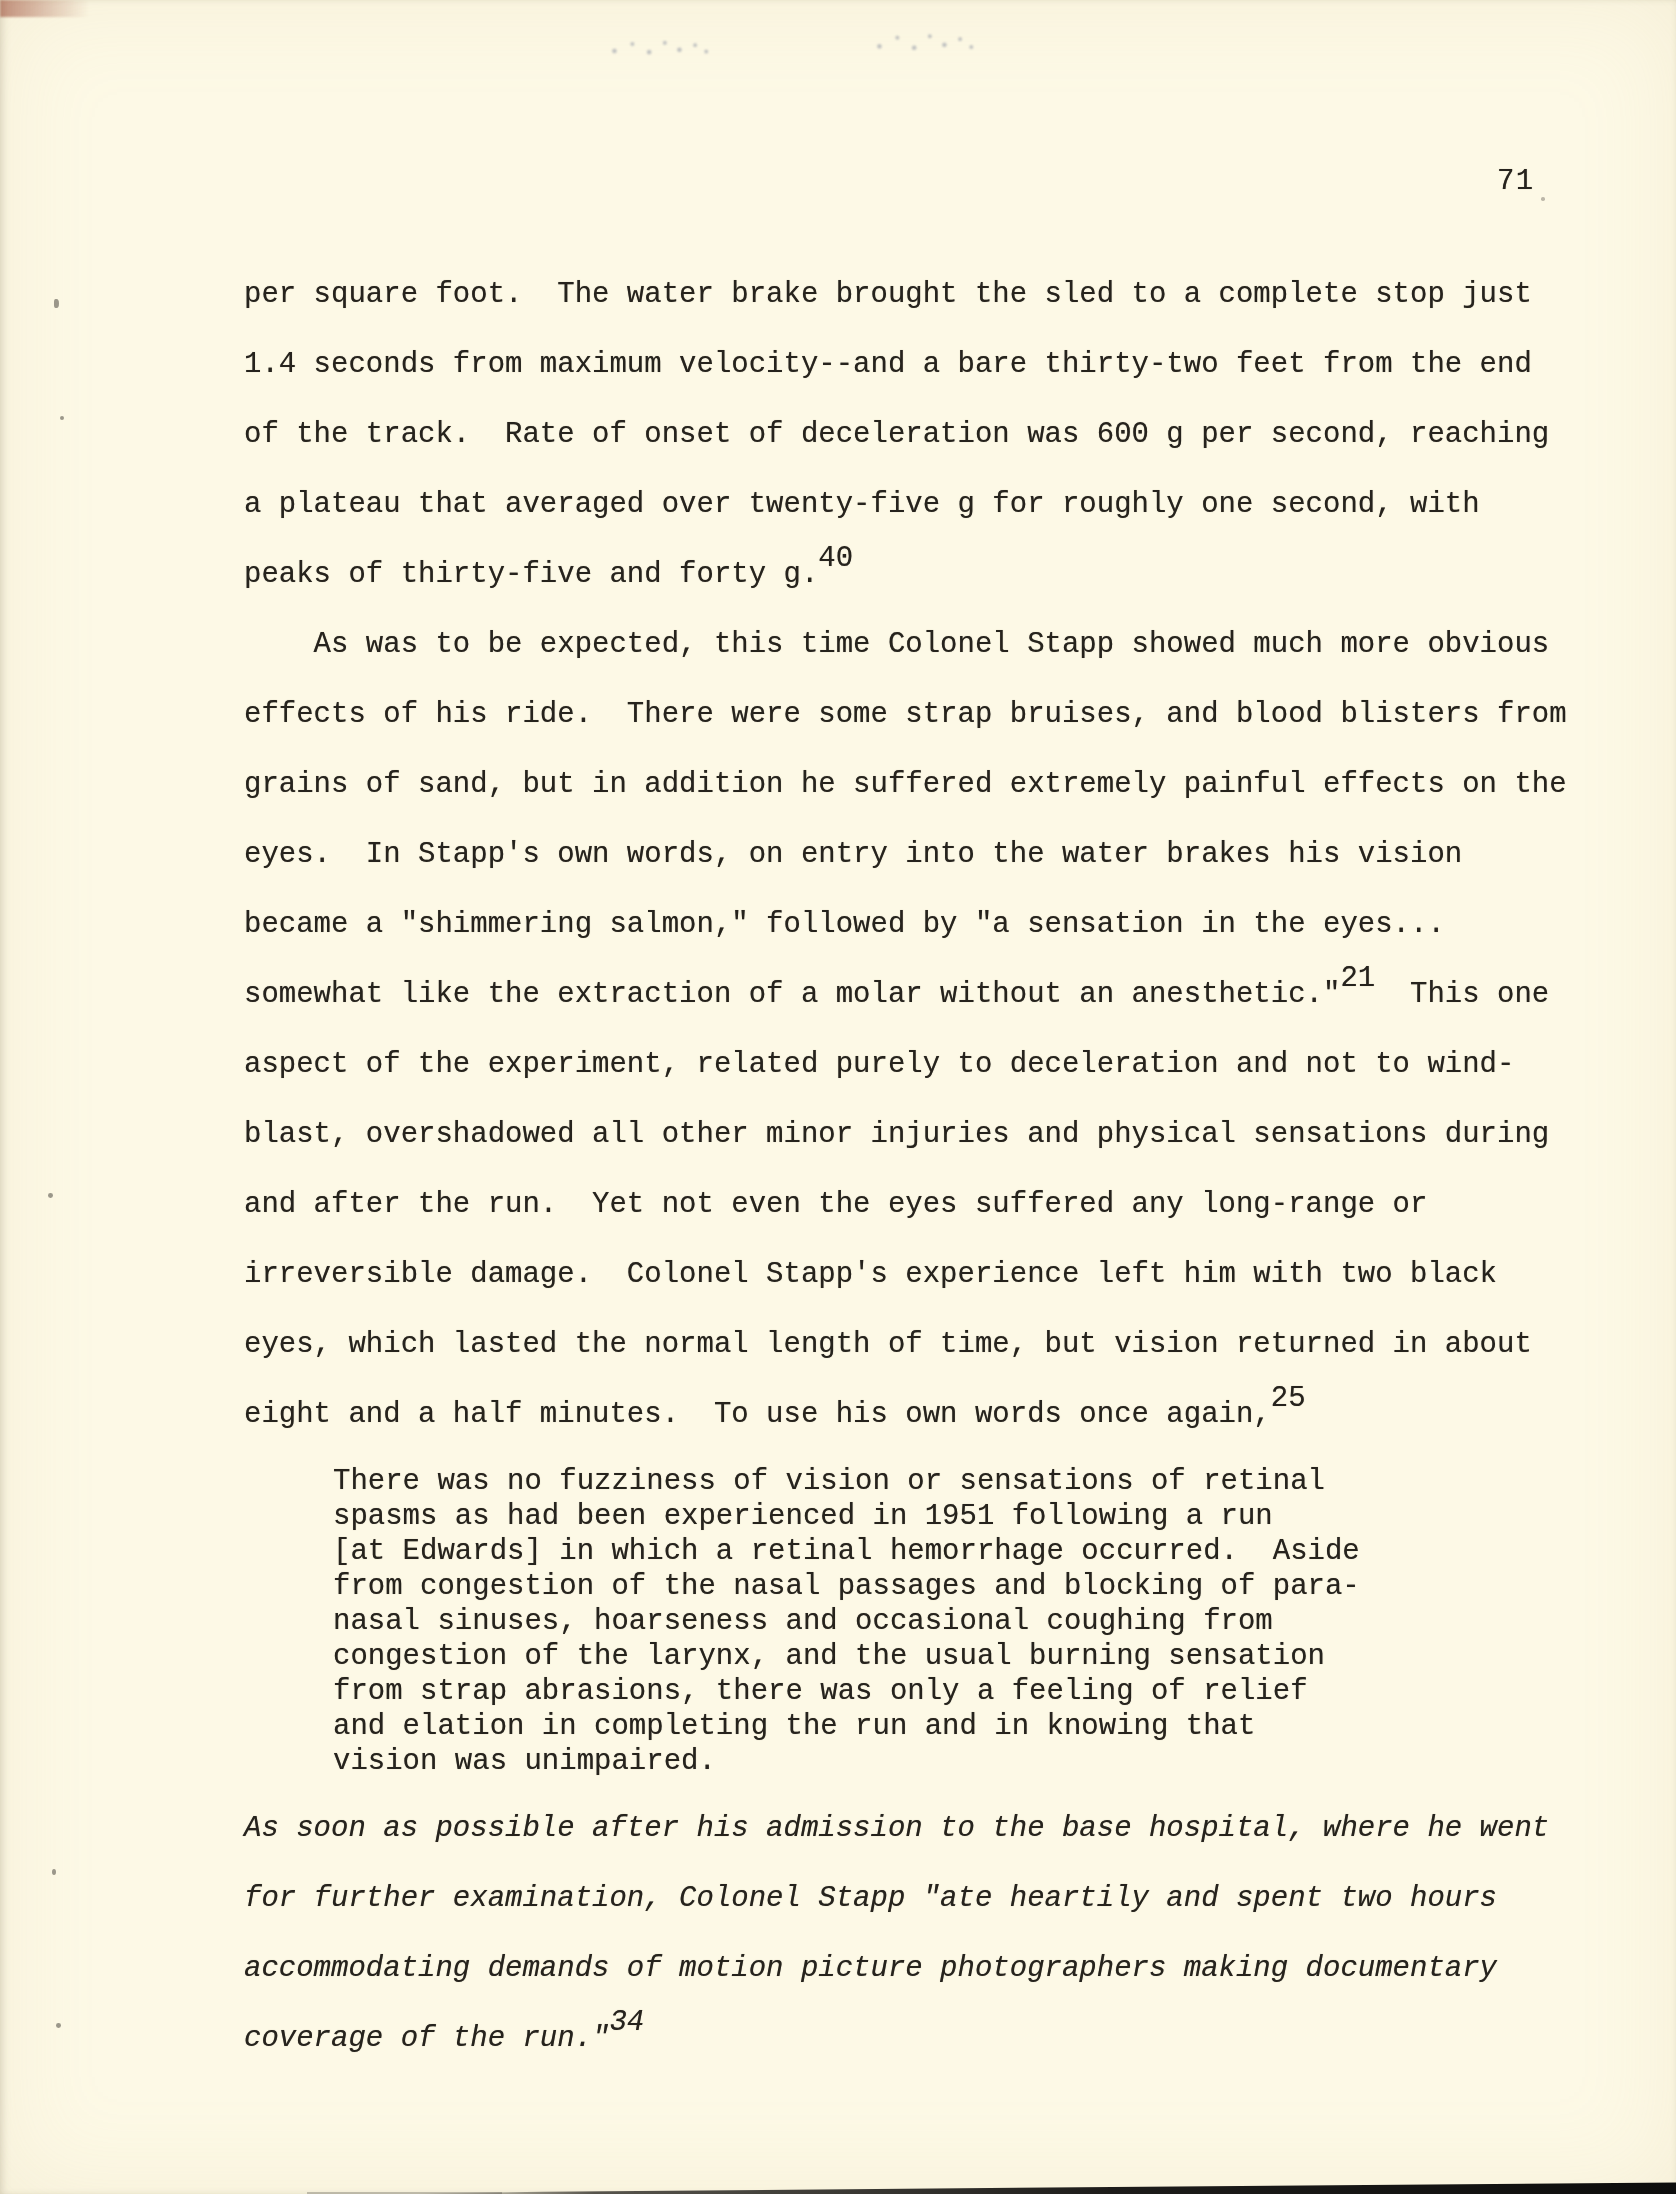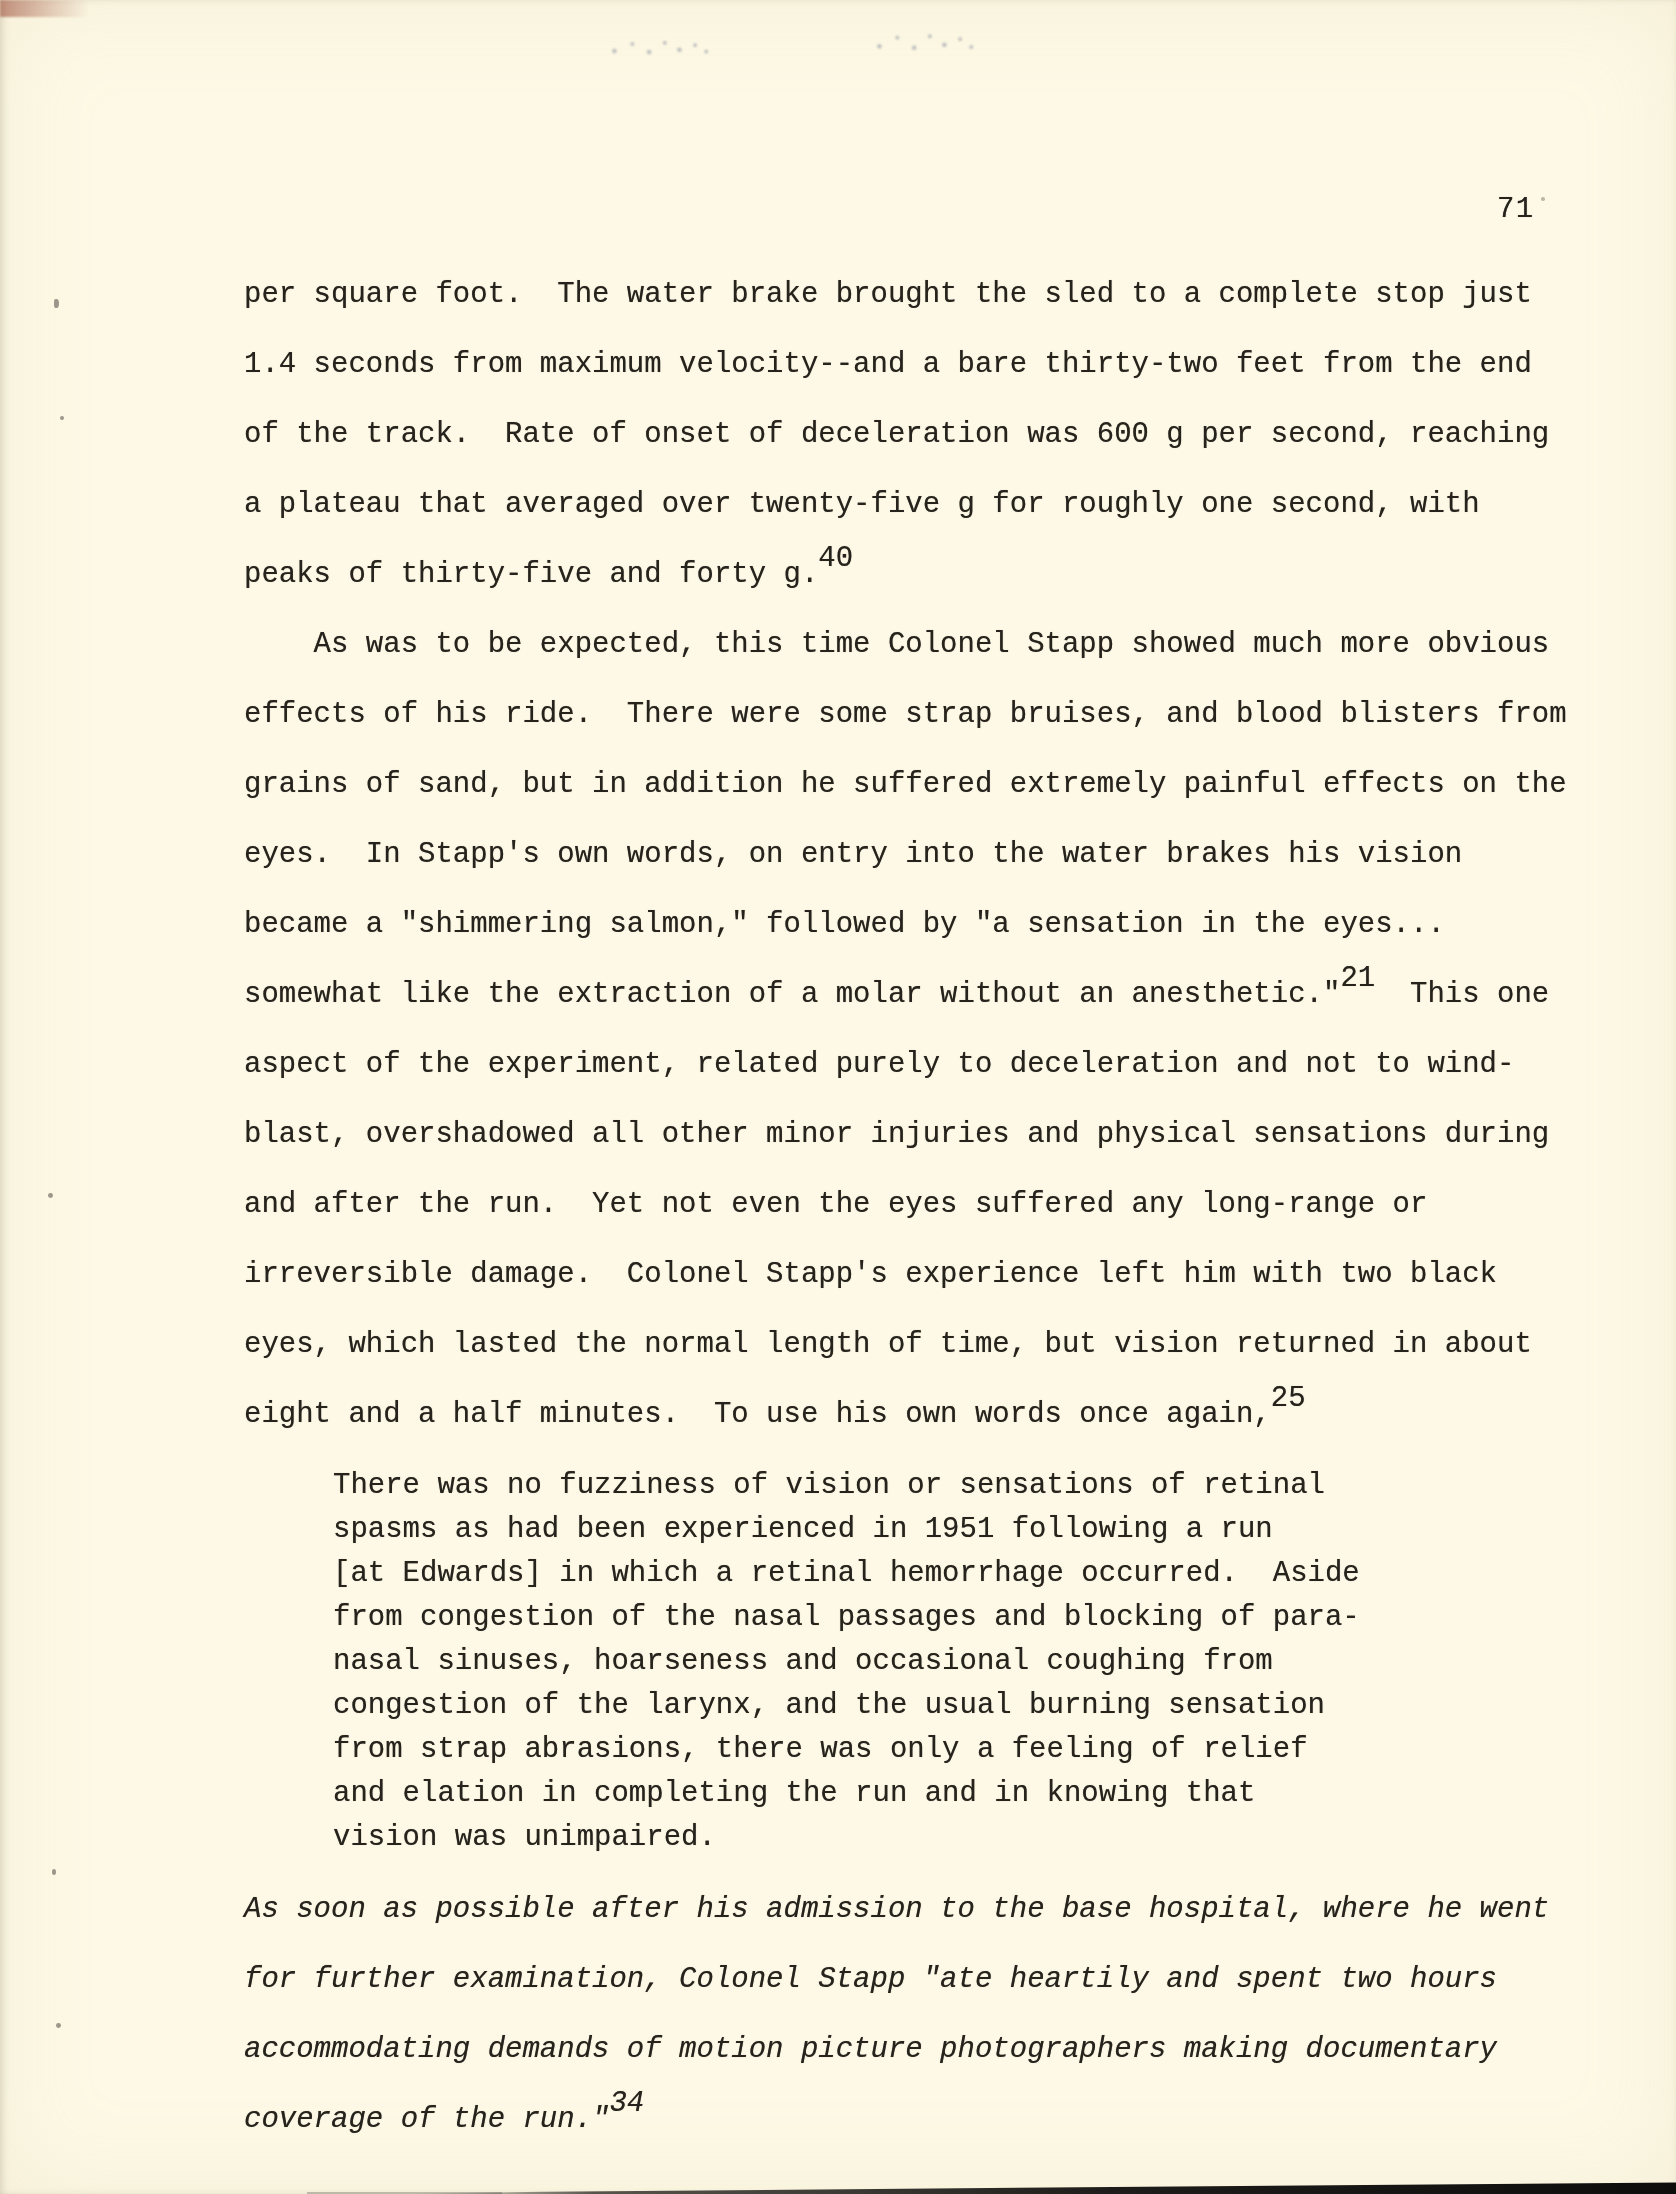--- a/index.html
+++ b/index.html
@@ -21,38 +21,37 @@
       inset 4.9px 0 8.4px -3.5px rgba(110, 100, 80, 0.28),
       inset -2.8px 0 7px -3.5px rgba(110, 100, 80, 0.18);
   }
   .page-number {
     position: absolute;
     left: 1497px;
     top: 165px;
     font-size: 29px;
     letter-spacing: 1.4px;
     text-shadow: 0 0 0.7px rgba(40, 36, 30, 0.55);
-    margin-top: 28px;
   }
   .typescript {
     position: absolute;
     left: 244px;
     top: 260px;
     width: 1388px;
     font-size: 29px;
     text-shadow: 0 0 0.7px rgba(40, 36, 30, 0.55);
   }
   .para {
     margin: 0;
     line-height: 70px;
     white-space: pre;
   }
   .quote {
     margin: 14px 0 0 89px;
-    line-height: 44px;
+    line-height: 35px;
     white-space: pre;
   }
   .para.after-quote {
     margin-top: 15.3px;
     font-style: italic;
   }
   sup {
     font-size: 1em;
     line-height: 0;
     position: relative;

